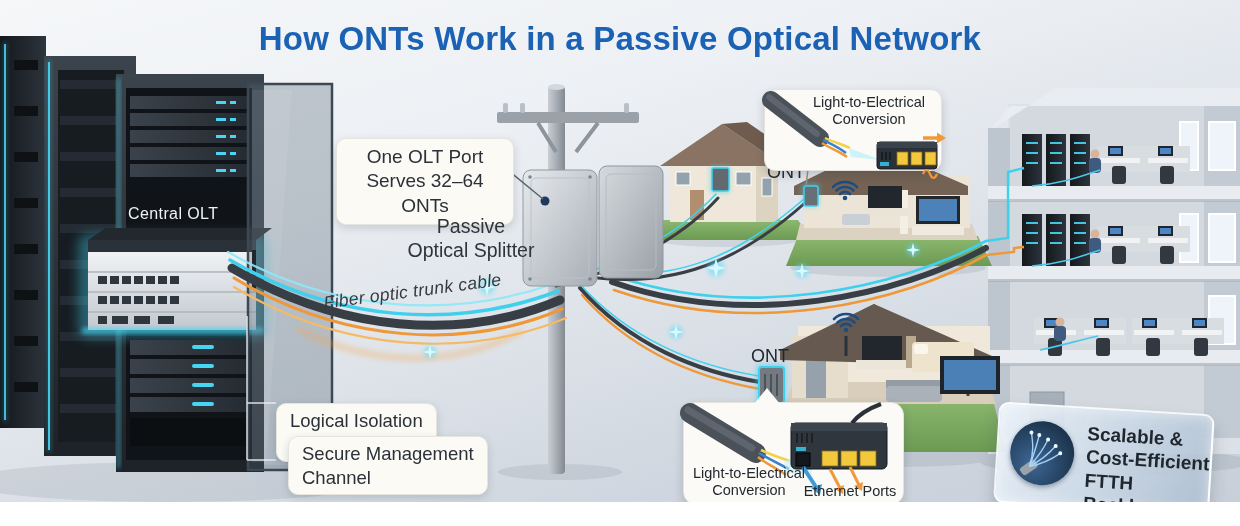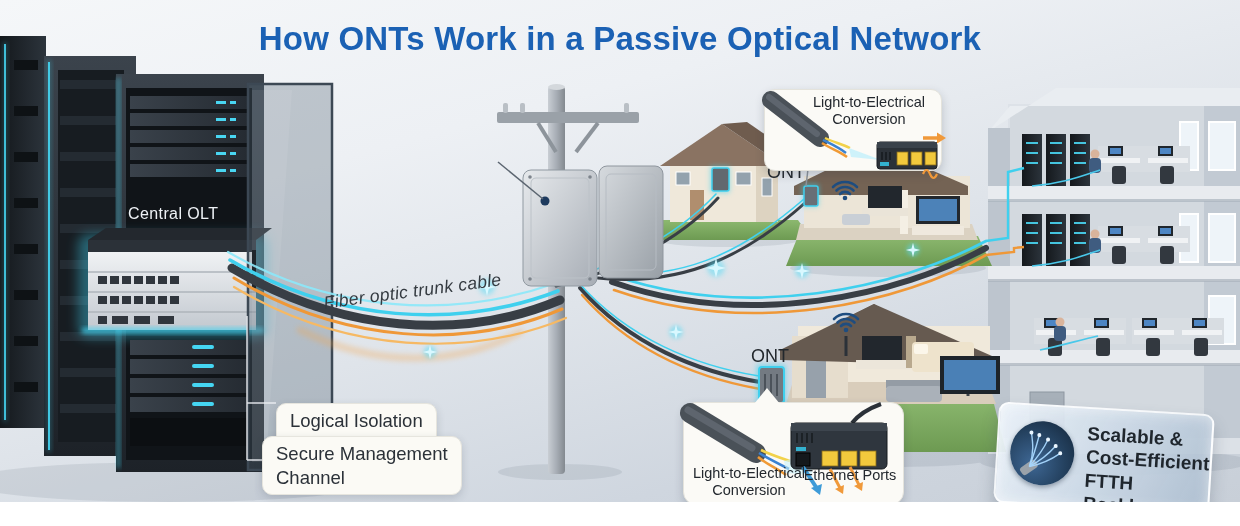--- a/index.html
+++ b/index.html
@@ -14,21 +14,21 @@
     left:0;right:0;top:20px;text-align:center;
     font-size:33px;font-weight:bold;color:#1b61b4;letter-spacing:.2px;
   }
   .note{
     position:absolute;background:#fbfaf5;border:1px solid #e6e5de;border-radius:10px;
     box-shadow:0 3px 8px rgba(45,55,70,.18);
     color:#2b3138;font-size:18.5px;line-height:1.28;white-space:pre-line;
   }
   #olt-port-note{left:336px;top:138px;width:168px;padding:6px 4px;text-align:center;font-size:19px;}
   #gem-note{left:276px;top:375px;padding:5px 13px;margin-top:28px;}
-  #mgmt-note{left:262px;top:436px;padding:5px 13px;}
+  #mgmt-note{left:288px;top:436px;padding:5px 13px;}
   #central-olt-label{left:128px;top:205px;font-size:16px;color:#eef2f6;letter-spacing:.4px;}
   #splitter-label{left:392px;top:215px;width:158px;text-align:center;font-size:19.5px;
     color:#2e343a;white-space:pre-line;line-height:1.22;}
   #trunk-label{left:323px;top:281px;font-size:17.5px;font-style:italic;color:#343a40;
     transform:rotate(-7.5deg);letter-spacing:.3px;}
   .ont-label{font-size:18px;color:#22272c;}
   #ont-top{left:767px;top:162px;}
   #ont-bottom{left:751px;top:346px;}
   .callout{
     position:absolute;background:#fbfaf6;border:1px solid #e4e3dc;border-radius:11px;
@@ -37,21 +37,21 @@
   #callout-top{left:764px;top:89px;width:176px;height:80px;}
   #callout-top .callout-title{position:absolute;left:34px;top:4px;width:140px;text-align:center;
     font-size:14.5px;line-height:1.2;color:#23282e;white-space:pre-line;}
   #callout-bottom{left:683px;top:402px;width:219px;height:101px;border-radius:13px;}
   #callout-bottom .callout-tail{position:absolute;left:70px;top:-15px;width:0;height:0;
     border-left:13px solid transparent;border-right:13px solid transparent;
     border-bottom:16px solid #fbfaf6;}
   .mini-label{position:absolute;text-align:center;font-size:14.5px;line-height:1.15;
     color:#23282e;white-space:pre-line;}
   #conversion-bottom-label{left:8px;top:62px;width:114px;}
-  #ethernet-label{left:116px;top:64px;width:100px;}
+  #ethernet-label{left:116px;top:80px;width:100px;}
   .callout svg{position:absolute;left:0;top:0;overflow:visible;}
   #badge{
     position:absolute;left:996px;top:408px;width:212px;height:97px;
     transform:rotate(3.5deg);border-radius:10px;
     background:linear-gradient(115deg,rgba(235,242,249,.95) 0%,rgba(200,214,228,.92) 55%,rgba(172,189,207,.9) 100%);
     border:2px solid rgba(255,255,255,.85);
     box-shadow:0 10px 16px rgba(60,75,90,.28), inset 0 0 14px rgba(255,255,255,.55);
   }
   #badge-icon{position:absolute;left:12px;top:15px;width:64px;height:64px;border-radius:50%;
     background:radial-gradient(circle at 36% 66%,#3e6794 0%,#24415f 55%,#132437 100%);
@@ -477,21 +477,25 @@
   <g stroke="#5b6570" stroke-width="1.5" fill="none">
     <line x1="498" y1="162" x2="543" y2="199"></line>
     <line x1="808" y1="169" x2="806" y2="186" stroke="#8d959d"></line>
   </g>
 </svg>
 
 <div id="title" class="overlay-text">How ONTs Work in a Passive Optical Network</div>
 
 <div id="central-olt-label" class="overlay-text">Central OLT</div>
 
-
+<div id="olt-port-note" class="note">One OLT Port
+Serves 32–64 ONTs</div>
+
+<div id="splitter-label" class="overlay-text">Passive
+Optical Splitter</div>
 
 <div id="trunk-label" class="overlay-text">Fiber optic trunk cable</div>
 
 <div id="gem-note" class="note">Logical Isolation
 via GEM Ports</div>
 
 <div id="mgmt-note" class="note">Secure Management
 Channel</div>
 
 <div id="ont-top" class="overlay-text ont-label">ONT</div>

